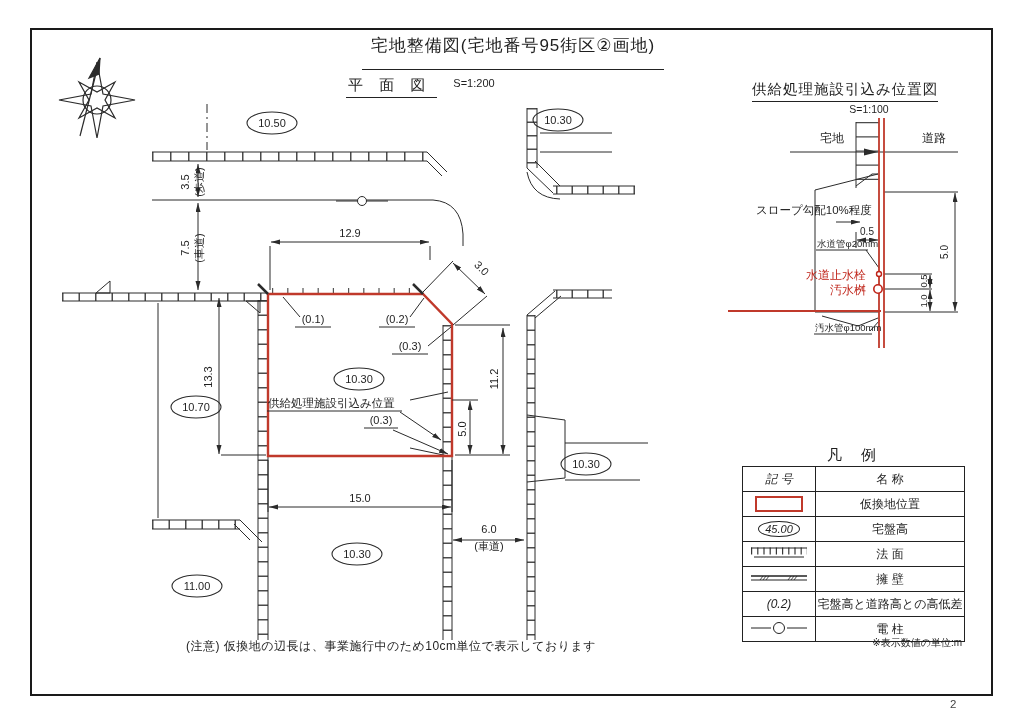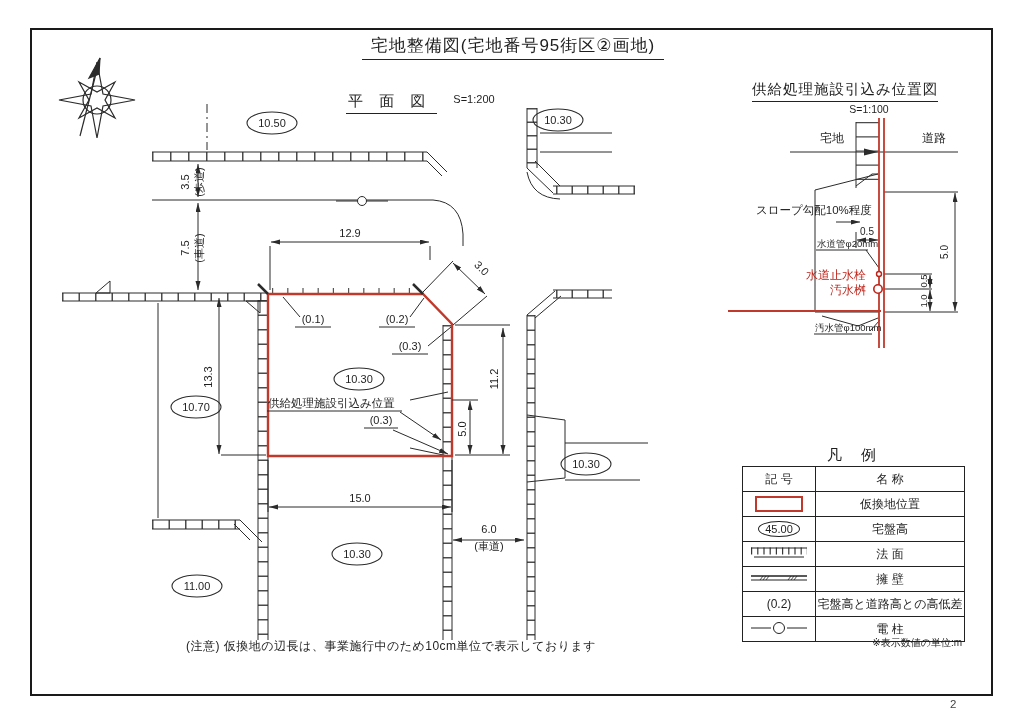--- a/index.html
+++ b/index.html
@@ -1,32 +1,32 @@
 <!DOCTYPE html>
 <html><head>
 <meta charset="utf-8">
 <style>
   html,body{margin:0;padding:0;background:#fff;}
   #stage{position:relative;width:1024px;height:723px;background:#fff;overflow:hidden;
          font-family:"Liberation Sans","DejaVu Sans",sans-serif;color:#1e1e1e;}
   #frame{position:absolute;left:30px;top:28px;width:959px;height:664px;border:2px solid #1a1a1a;}
   .abs{position:absolute;}
   #main-title{left:362px;top:34px;width:302px;text-align:center;font-size:17px;letter-spacing:1px;
-              border-bottom:1.5px solid #222;padding-bottom:2px;}
-  #plan-title-wrap{left:346px;top:92px;}
+              border-bottom:1.5px solid #222;padding-bottom:12px;}
+  #plan-title-wrap{left:346px;top:76px;}
   #plan-title{font-size:15px;letter-spacing:6px;border-bottom:1.5px solid #222;padding:0 6px 2px 2px;display:inline-block;}
   #plan-scale{font-size:11px;margin-left:16px;vertical-align:3px;}
   #detail-title-wrap{left:752px;top:80px;width:234px;}
   #detail-title{font-size:14.5px;border-bottom:1.5px solid #222;padding-bottom:2px;display:inline-block;letter-spacing:1px;}
   #detail-scale{font-size:10.5px;text-align:center;margin-top:1px;}
   #legend-title{left:742px;top:446px;width:221px;text-align:center;font-size:15px;letter-spacing:2px;}
   table.legend{position:absolute;left:742px;top:466px;border-collapse:collapse;}
   table.legend td,table.legend th{border:1.2px solid #222;font-weight:normal;font-size:12px;
      text-align:center;vertical-align:middle;height:24px;padding:0;}
-  td.sym,th.sym{width:72px;}
+  td.sym,th.sym{width:72px;font-style:italic;}
   td.nm,th.nm{width:148px;margin-top:40px;}
   .red-rect{display:inline-block;width:44px;height:12px;border:2px solid #c0392b;vertical-align:middle;}
   .ellipse-sym{display:inline-block;border:1.2px solid #222;border-radius:50%;padding:1px 6px;font-size:11px;}
   #unit-note{left:742px;top:636px;width:220px;text-align:right;font-size:10px;}
   #note1{left:186px;top:638px;font-size:12px;letter-spacing:0.5px;}
   #note2{left:238px;top:675px;font-size:14.5px;letter-spacing:0.5px;}
   #page-num{left:950px;top:698px;font-size:11.5px;color:#444;}
   svg text{font-family:"Liberation Sans","DejaVu Sans",sans-serif;fill:#1e1e1e;}
   .dim{font-size:11px;}
   .sm{font-size:9.5px;}

